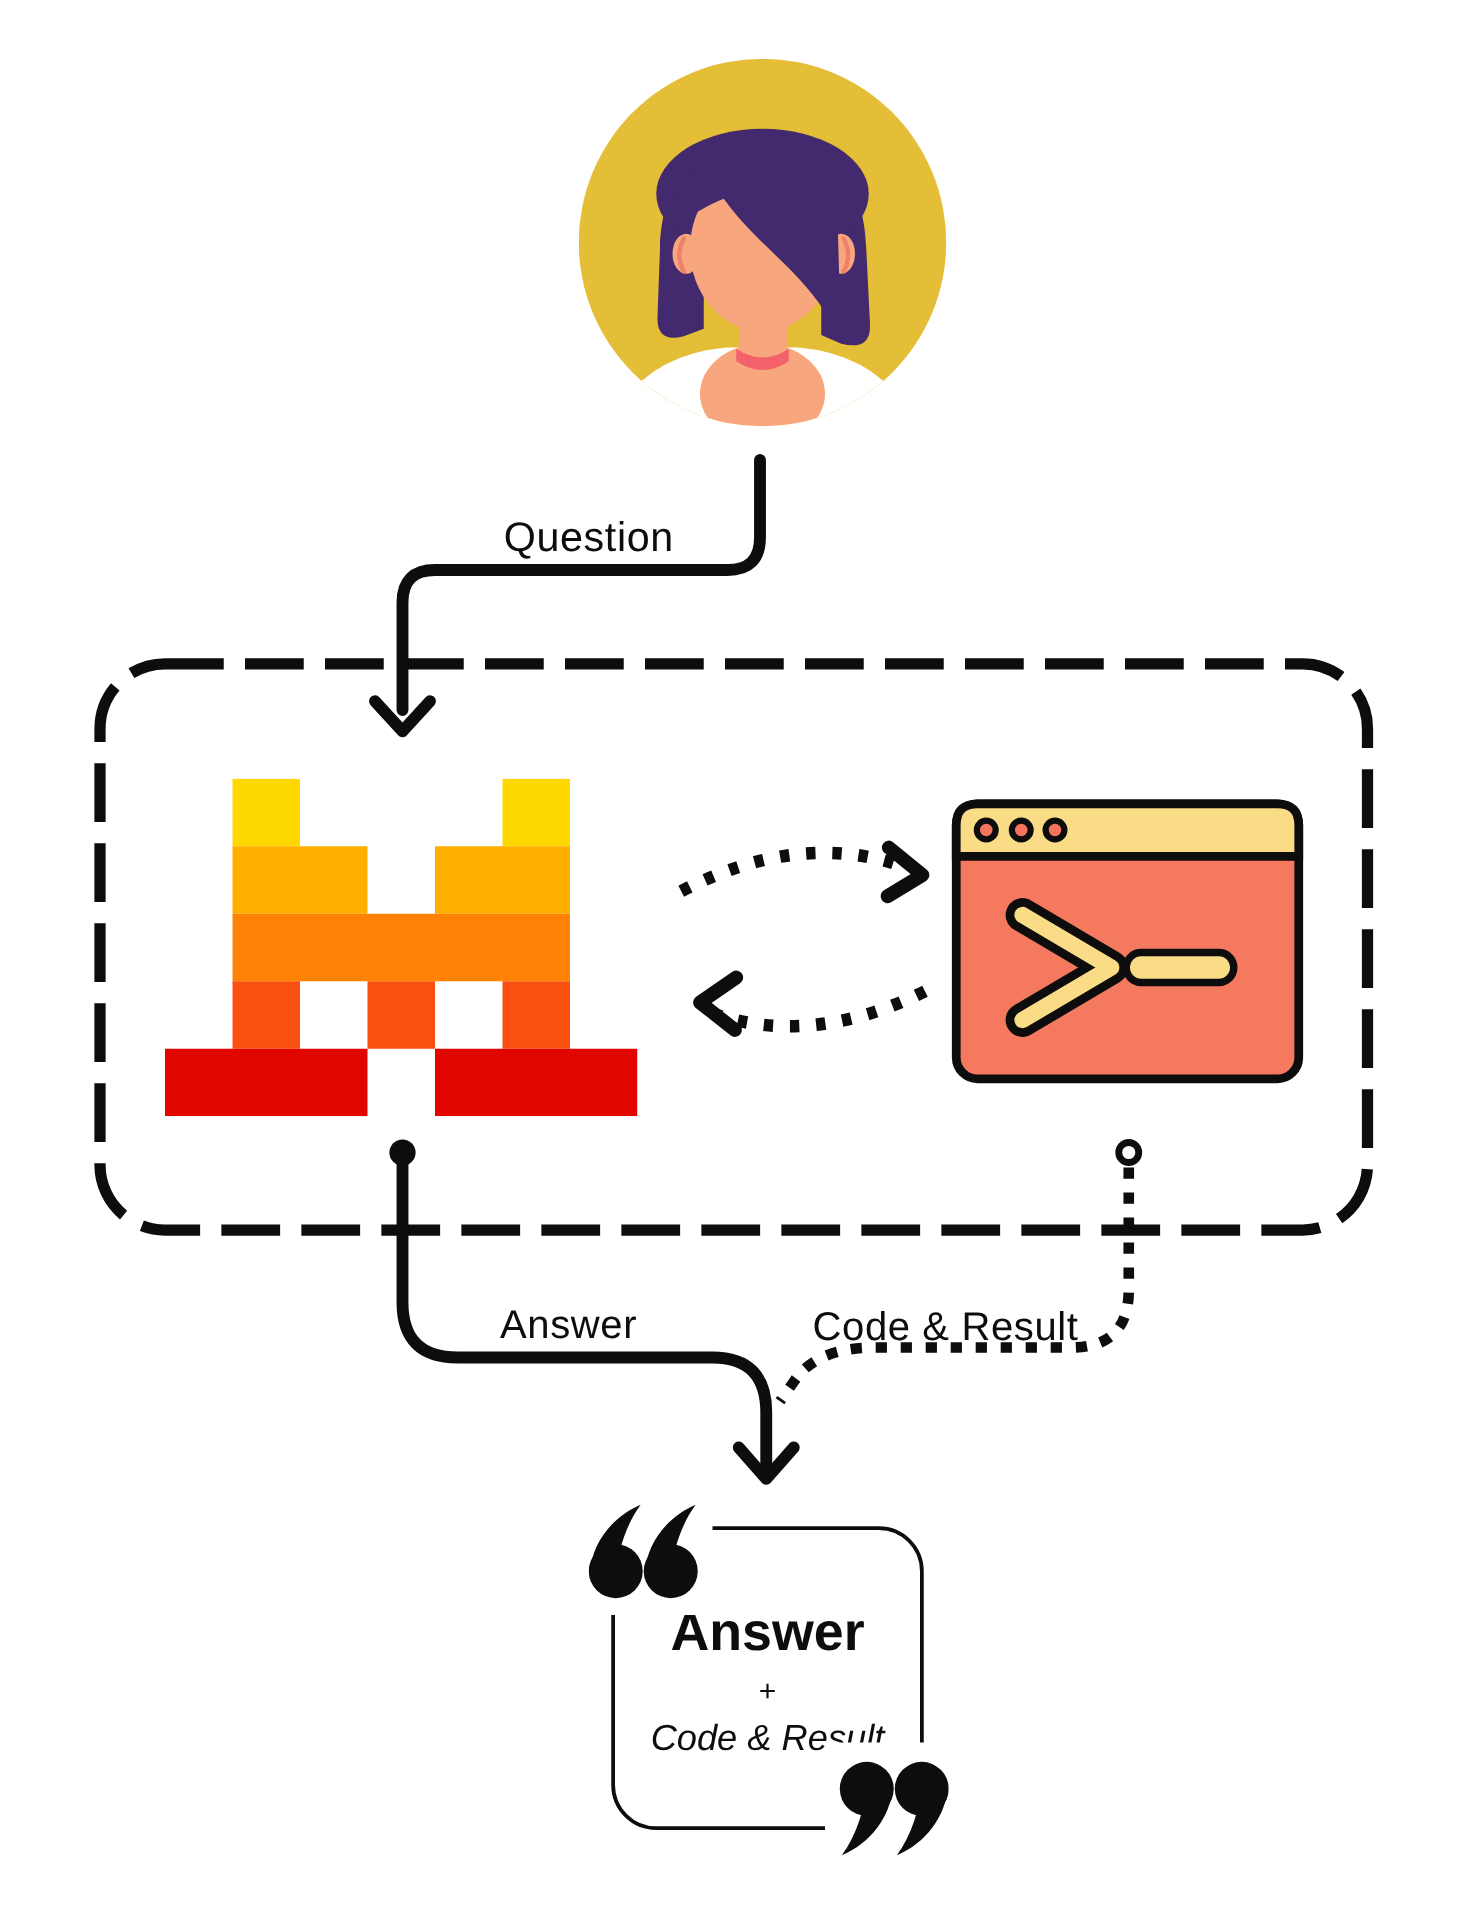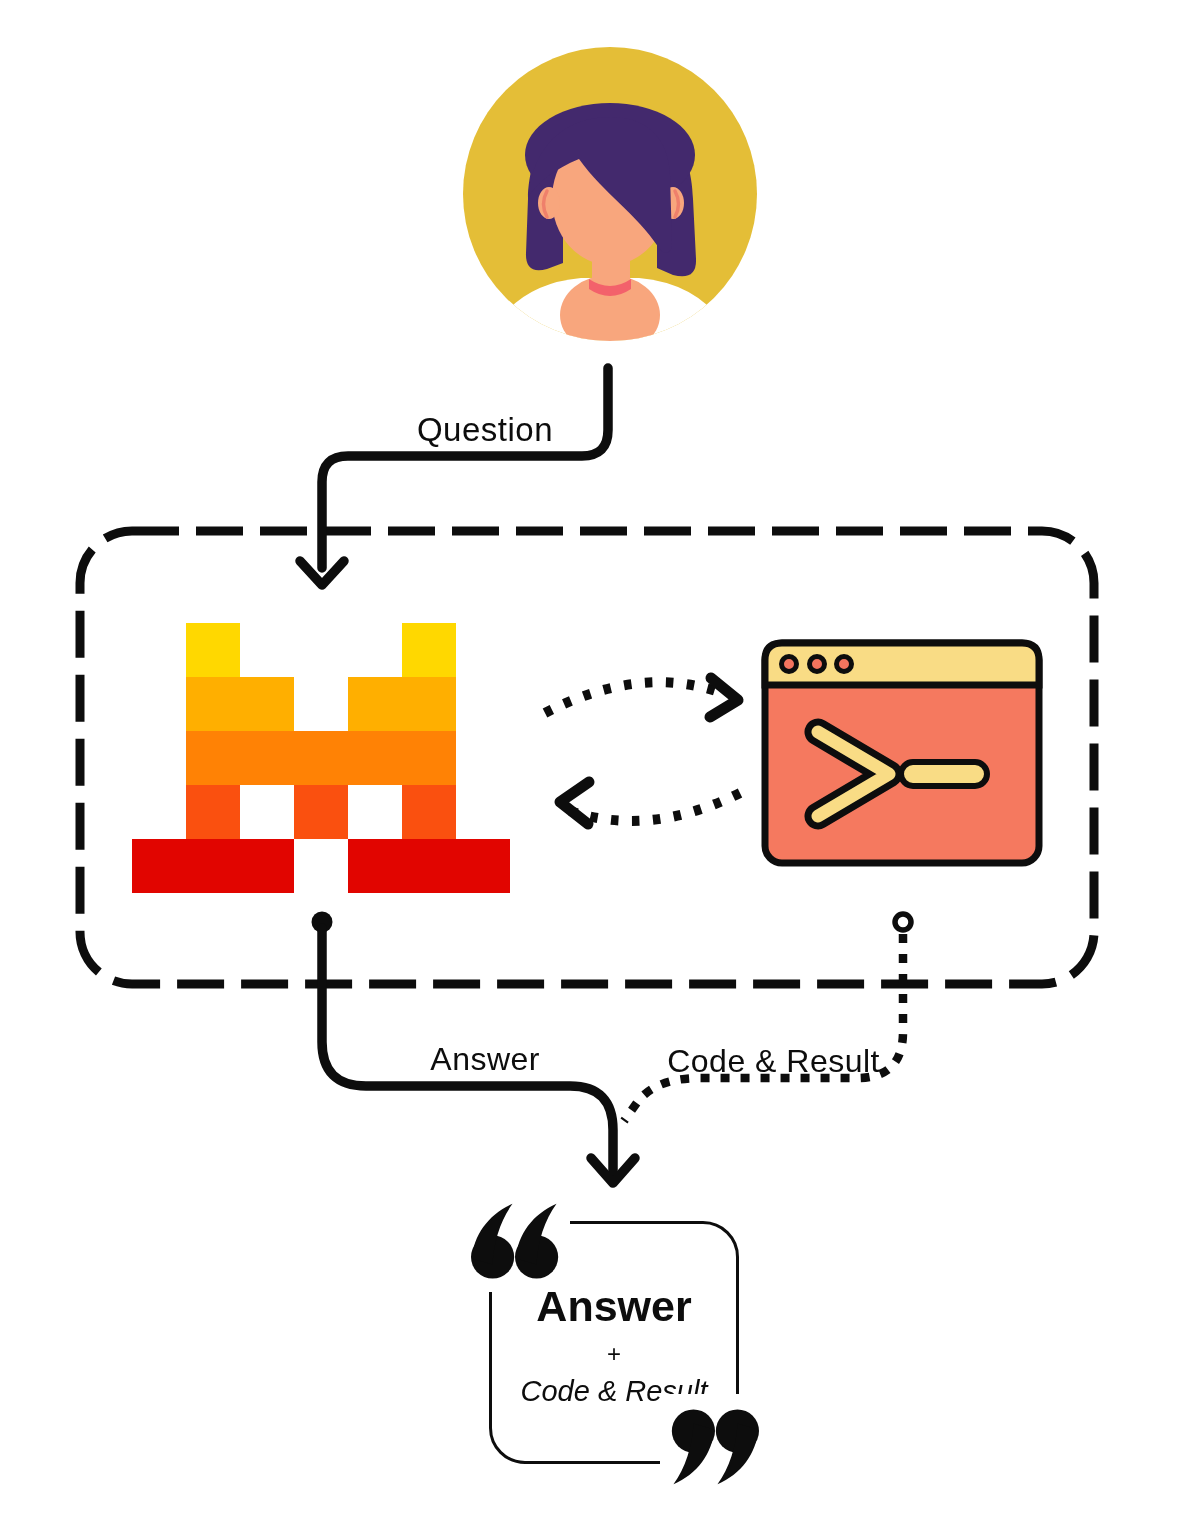--- a/index.html
+++ b/index.html
@@ -1,19 +1,19 @@
 <!DOCTYPE html>
 <html style="--ink: #0d0d0d; --mistral-1: #FFD800; --mistral-2: #FFAF00; --mistral-3: #FF8205; --mistral-4: #FA500F; --mistral-5: #E10500; --terminal-header: #F9DC85; --terminal-body: #F5795F; --terminal-dot: #F4745E; --avatar-bg: #E4BE37; --avatar-hair: #43296D; --avatar-skin: #F8A67D; --avatar-neck-band: #F3616B; --avatar-inner-ear: #EF806B; --avatar-shirt: #FFFFFF;"><head>
 <meta charset="utf-8">
 <style>
   html,body{margin:0;padding:0;background:#ffffff;}
   .canvas{position:relative;width:1180px;height:1525px;background:#fff;overflow:hidden;
           font-family:"Liberation Sans",sans-serif;color:var(--ink,#0d0d0d);}
   .abs{position:absolute;}
-  .label{position:absolute;font-size:32px;line-height:1.1;text-align:right;
+  .label{position:absolute;font-size:32px;line-height:1.1;text-align:left;
          color:var(--ink,#0d0d0d);letter-spacing:0.5px;}
   .quote-card{position:absolute;left:489px;top:1221px;width:250px;height:243px;
               border:3.5px solid var(--ink,#0d0d0d);border-radius:36px;box-sizing:border-box;}
   .card-title{position:absolute;left:0;top:58px;width:100%;text-align:center;
               font-size:43px;font-weight:700;color:var(--ink,#0d0d0d);}
   .card-plus{position:absolute;left:0;top:116px;width:100%;text-align:center;
              font-size:24px;font-weight:400;color:var(--ink,#0d0d0d);}
   .card-sub{position:absolute;left:0;top:151px;width:100%;text-align:center;
             font-size:29px;font-style:italic;color:var(--ink,#0d0d0d);}
   .quote-wrap{position:absolute;background:#ffffff;display:flex;align-items:center;

